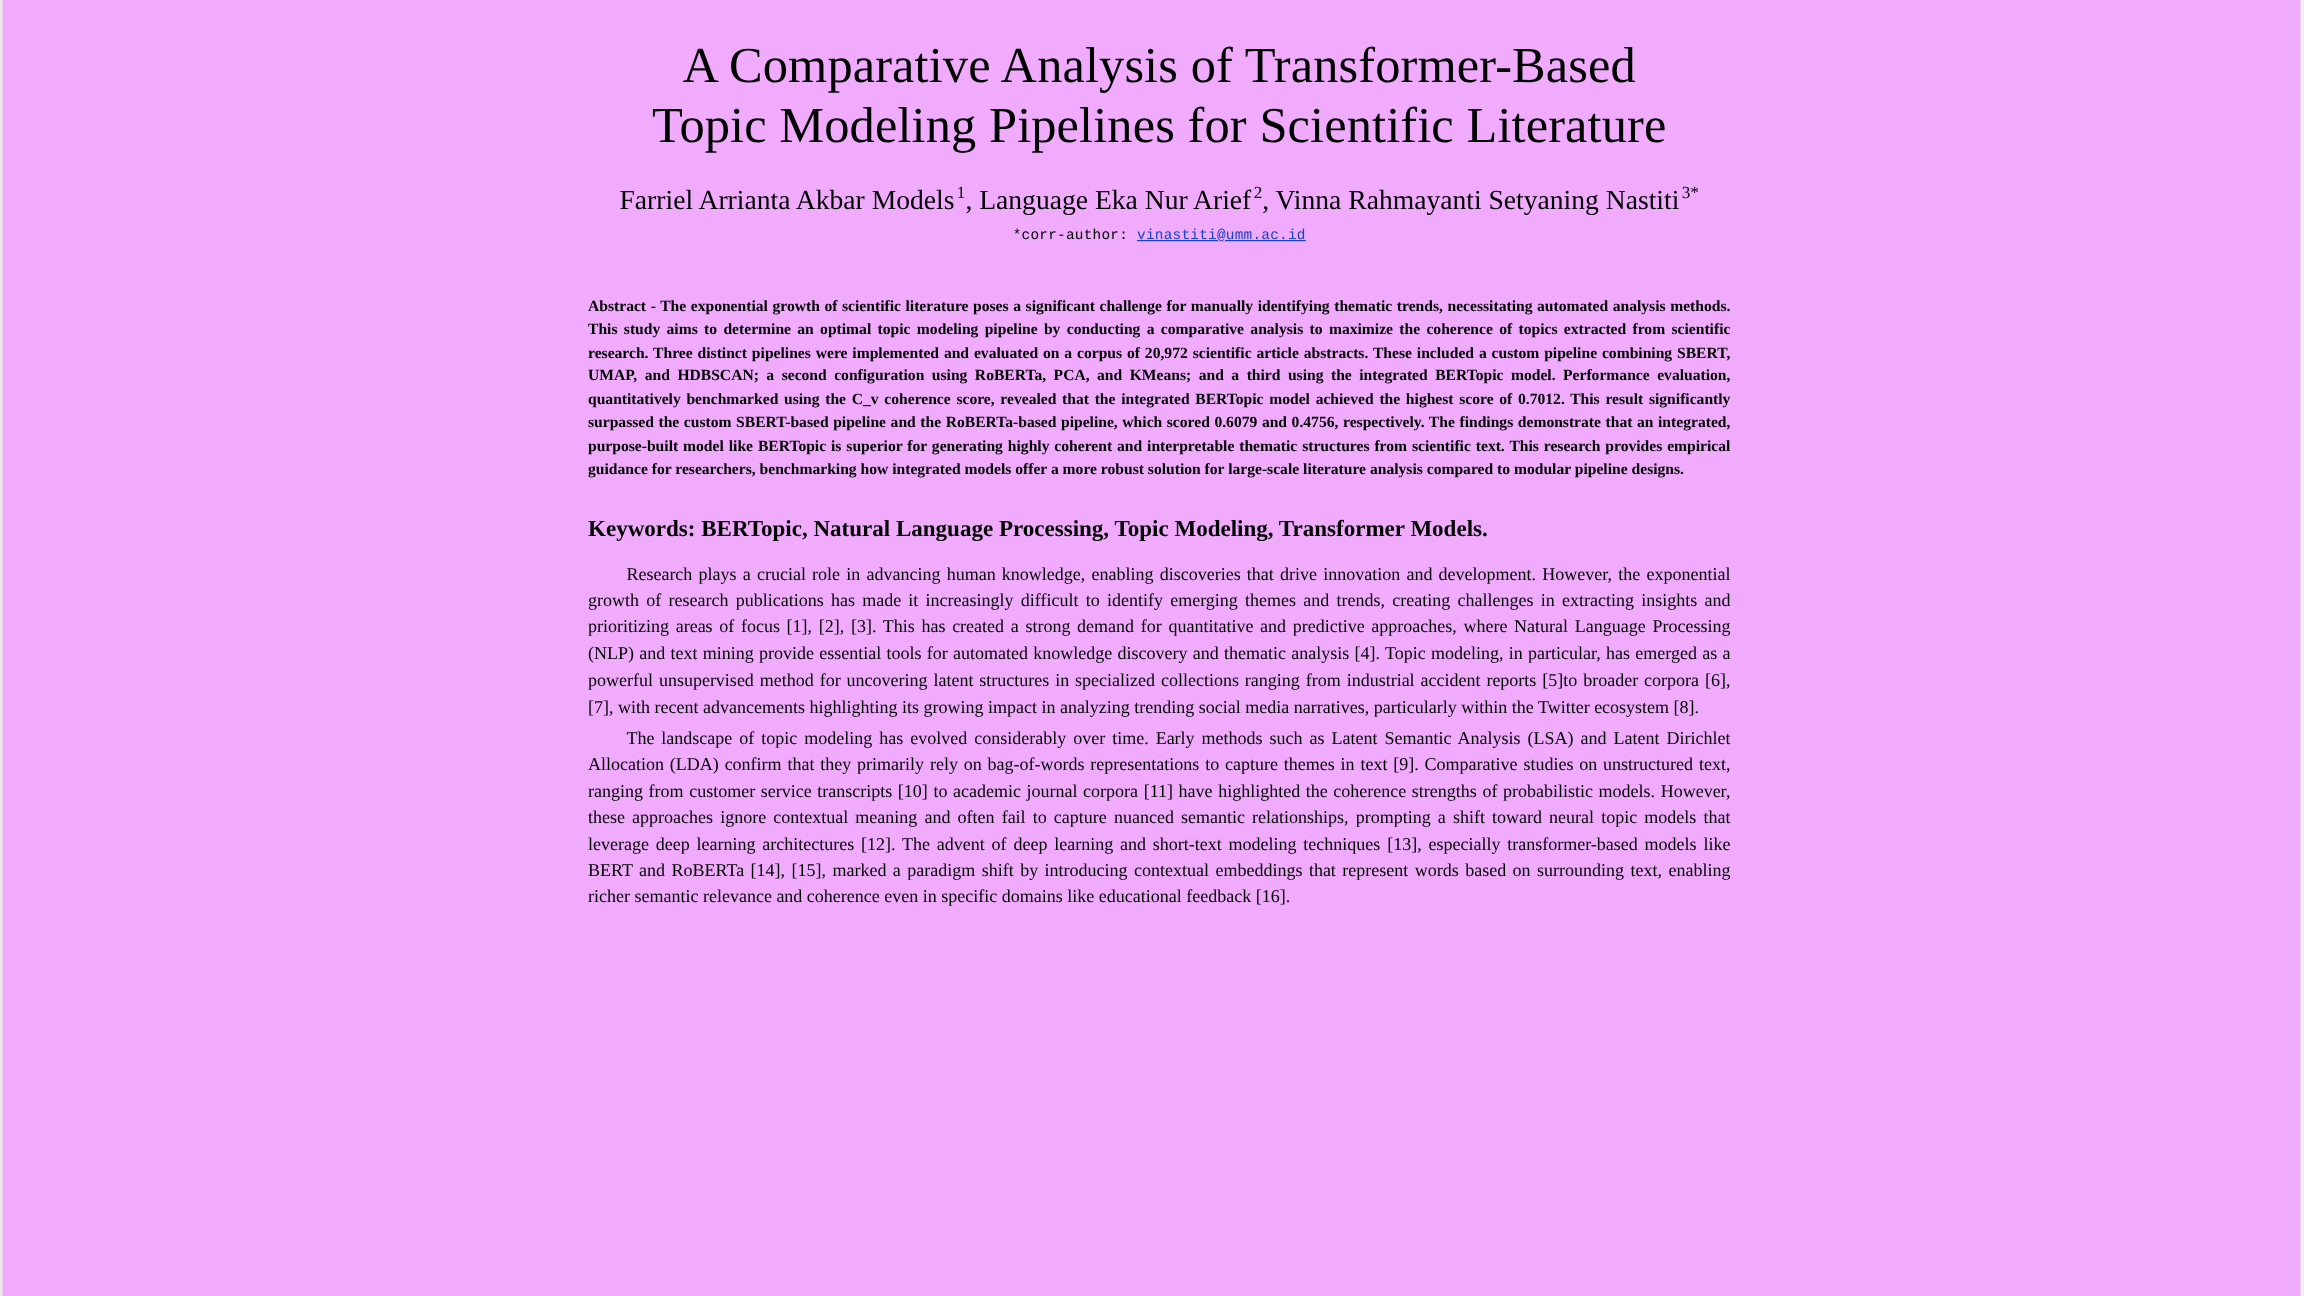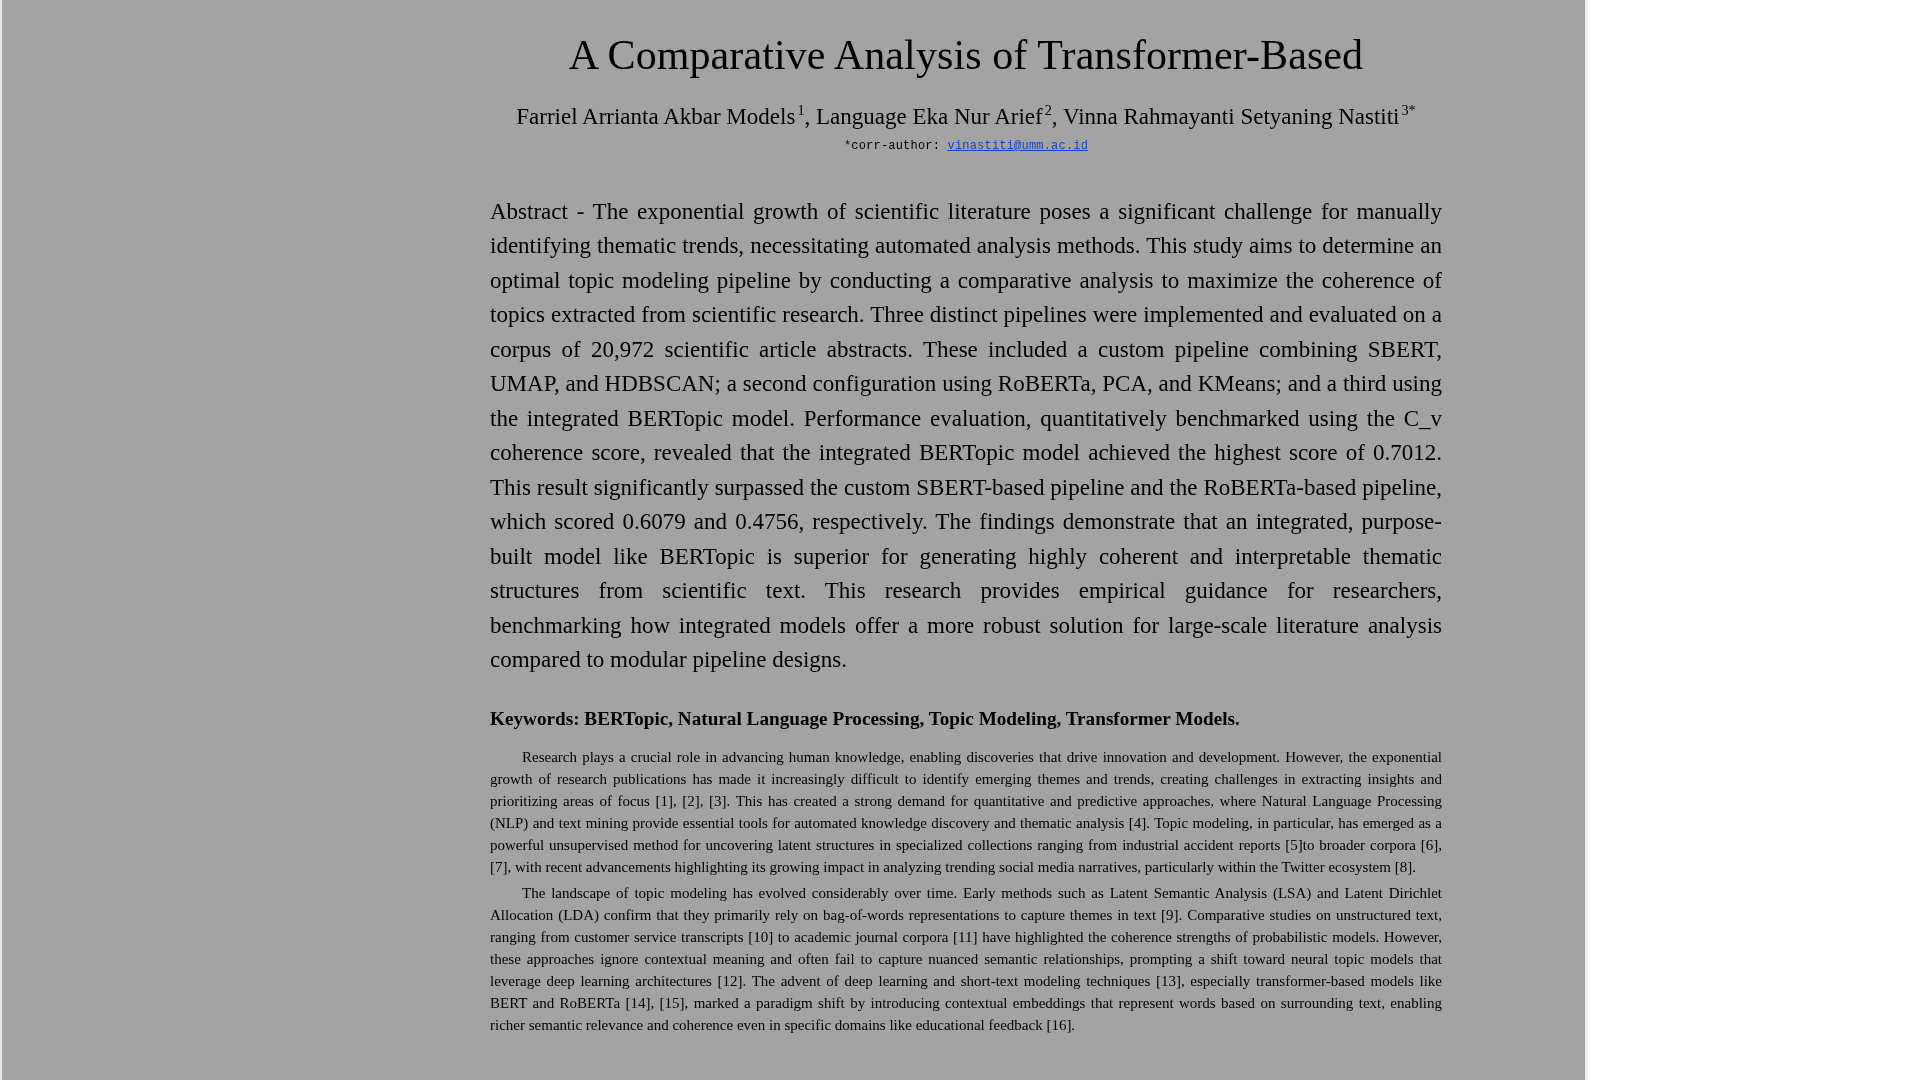--- a/index.html
+++ b/index.html
@@ -9,23 +9,23 @@
     width: 1920px;
     height: 1080px;
     overflow: hidden;
   }
   body {
     font-family: "Liberation Serif", serif;
     color: #000000;
   }
   .page {
     position: relative;
-    width: 1588px;
+    width: 1920px;
     height: 1080px;
-    background: #a3a3a3;
+    background: #f0abfc;
     box-sizing: border-box;
     padding-left: 44px;
   }
   .page-edge-left {
     position: absolute;
     left: 0; top: 0;
     width: 2px; height: 1080px;
     background: #e9e9e9;
   }
   .page-edge-right {
@@ -83,22 +83,22 @@
     font-size: 12px;
     letter-spacing: 0.2px;
   }
   .corr a {
     color: #1a41c9;
     text-decoration: underline;
   }
 
   .abstract {
     margin-top: 42px;
-    font-size: 23px;
-    font-weight: normal;
+    font-size: 13px;
+    font-weight: bold;
     line-height: 1.50;
     text-align: justify;
     text-justify: inter-word;
   }
   .keywords {
     margin-top: 27px;
     font-size: 19.2px;
     font-weight: bold;
     line-height: 1.5;
     text-align: left;
@@ -129,20 +129,21 @@
 
 <div class="page">
 
   <div class="page-edge-left"></div>
   <div class="page-edge-right"></div>
 
   <div class="content">
 
     <h1 class="title">
       <span class="line">A Comparative Analysis of Transformer-Based</span>
+      <span class="line">Topic Modeling Pipelines for Scientific Literature</span>
     </h1>
 
     <div class="authors">
       <span>Farriel Arrianta Akbar Models</span><sup>1</sup><span>, </span><span>Language Eka Nur Arief</span><sup>2</sup><span>, </span><span>Vinna Rahmayanti Setyaning Nastiti</span><sup>3*</sup>
     </div>
 
 
     <div class="corr">
       <span>*corr-author: </span><a href="#">vinastiti@umm.ac.id</a>
     </div>

